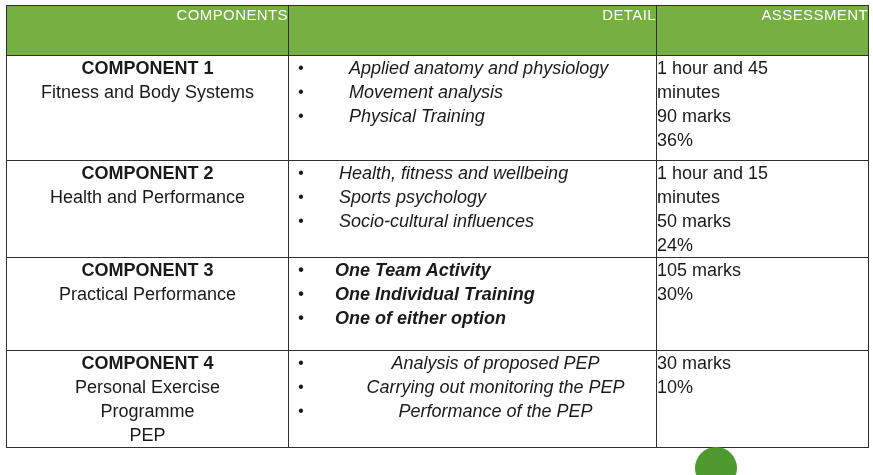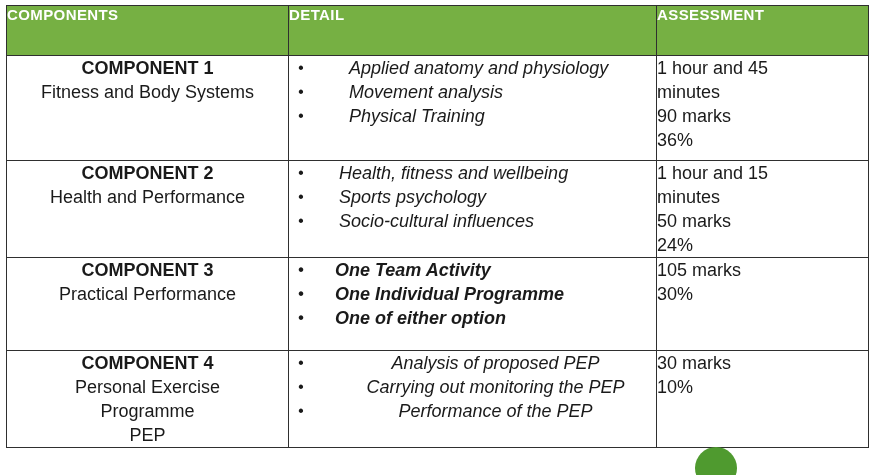--- a/index.html
+++ b/index.html
@@ -36,23 +36,23 @@
   
   col.c-components { width: 282px; }
   col.c-detail { width: 368px; }
   col.c-assessment { width: 212px; }
 
   
   thead th {
     background: #76b043;
     color: #ffffff;
     font-size: 15px;
-    font-weight: bold;
+    font-weight: normal;
     letter-spacing: 0.4px;
-    text-align: left;
+    text-align: right;
     height: 49px;
     vertical-align: middle;
     padding: 0 4px;
   }
 
   
   tbody td {
     background: #ffffff;
     font-size: 18px;
     line-height: 24px;
@@ -184,21 +184,21 @@
       </tr>
 
       <tr data-row="2">
         <td class="cell-components">
           <span class="comp-title">COMPONENT 3</span>
           <span class="comp-sub">Practical Performance</span>
         </td>
         <td class="cell-detail">
           <ul class="bullets">
             <li>One Team Activity</li>
-            <li>One Individual Programme</li>
+            <li>One Individual Training</li>
             <li>One of either option</li>
           </ul>
         </td>
         <td class="cell-assessment">
           <span class="assess-line">105 marks</span>
           <span class="assess-line">30%</span>
         </td>
       </tr>
 
       <tr data-row="3">

